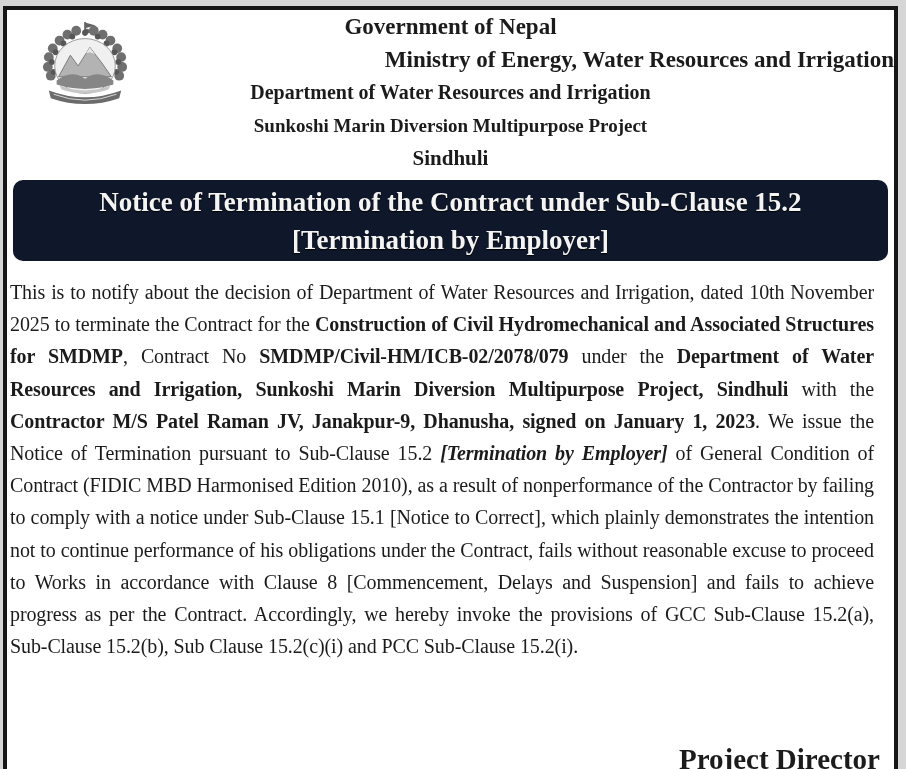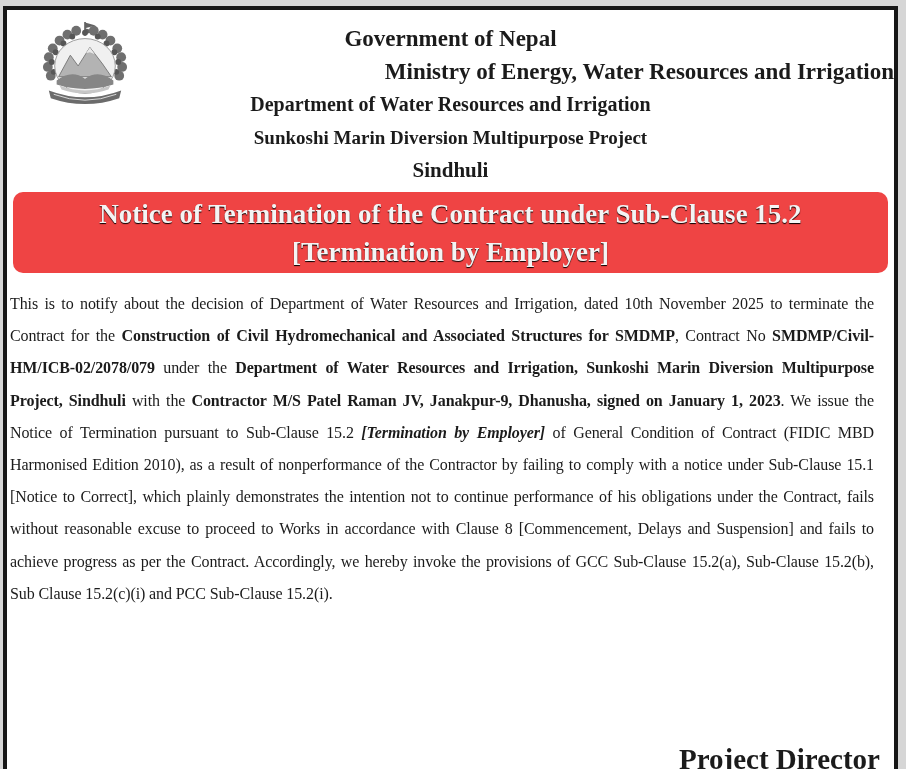--- a/index.html
+++ b/index.html
@@ -18,51 +18,51 @@
     border: 4px solid #161616;
   }
   .content { position: relative; width: 100%; height: 100%; }
 
   
   .emblem {
     position: absolute;
     left: 26px; top: 10px;
     width: 104px; height: 88px;
   }
-  .header { text-align: center; padding-top: 12px; }
+  .header { text-align: center; }
   .hdr-line1 { font-size: 23px; font-weight: bold; line-height: 33px; }
   .hdr-line2 { font-size: 23px; font-weight: bold; line-height: 33px; text-align: right; }
   .hdr-line3 { font-size: 20px; font-weight: bold; line-height: 32px; }
   .hdr-line4 { font-size: 19px; font-weight: bold; line-height: 36px; }
   .hdr-line5 { font-size: 21px; font-weight: bold; line-height: 29px; }
 
   
   .banner {
     margin: 7px 6px 0 6px;
     height: 81px;
-    background: #ef4444;
+    background: #0f172a;
     border-radius: 10px;
     display: flex;
     flex-direction: column;
     align-items: center;
     justify-content: center;
     text-align: center;
   }
   .banner-line {
     color: #f4f4f4;
     font-weight: bold;
     font-size: 27px;
     line-height: 38px;
     text-shadow: 0 1px 1px #000;
   }
 
   
   .notice-body {
     margin: 15px 20px 0 3px;
-    font-size: 16px;
+    font-size: 20px;
     line-height: 32.2px;
     text-align: justify;
     letter-spacing: -0.1px;
   }
   .rn  { font-weight: normal; }
   .rb  { font-weight: bold; }
   .rbi { font-weight: bold; font-style: italic; }
 
   
   .signature {

